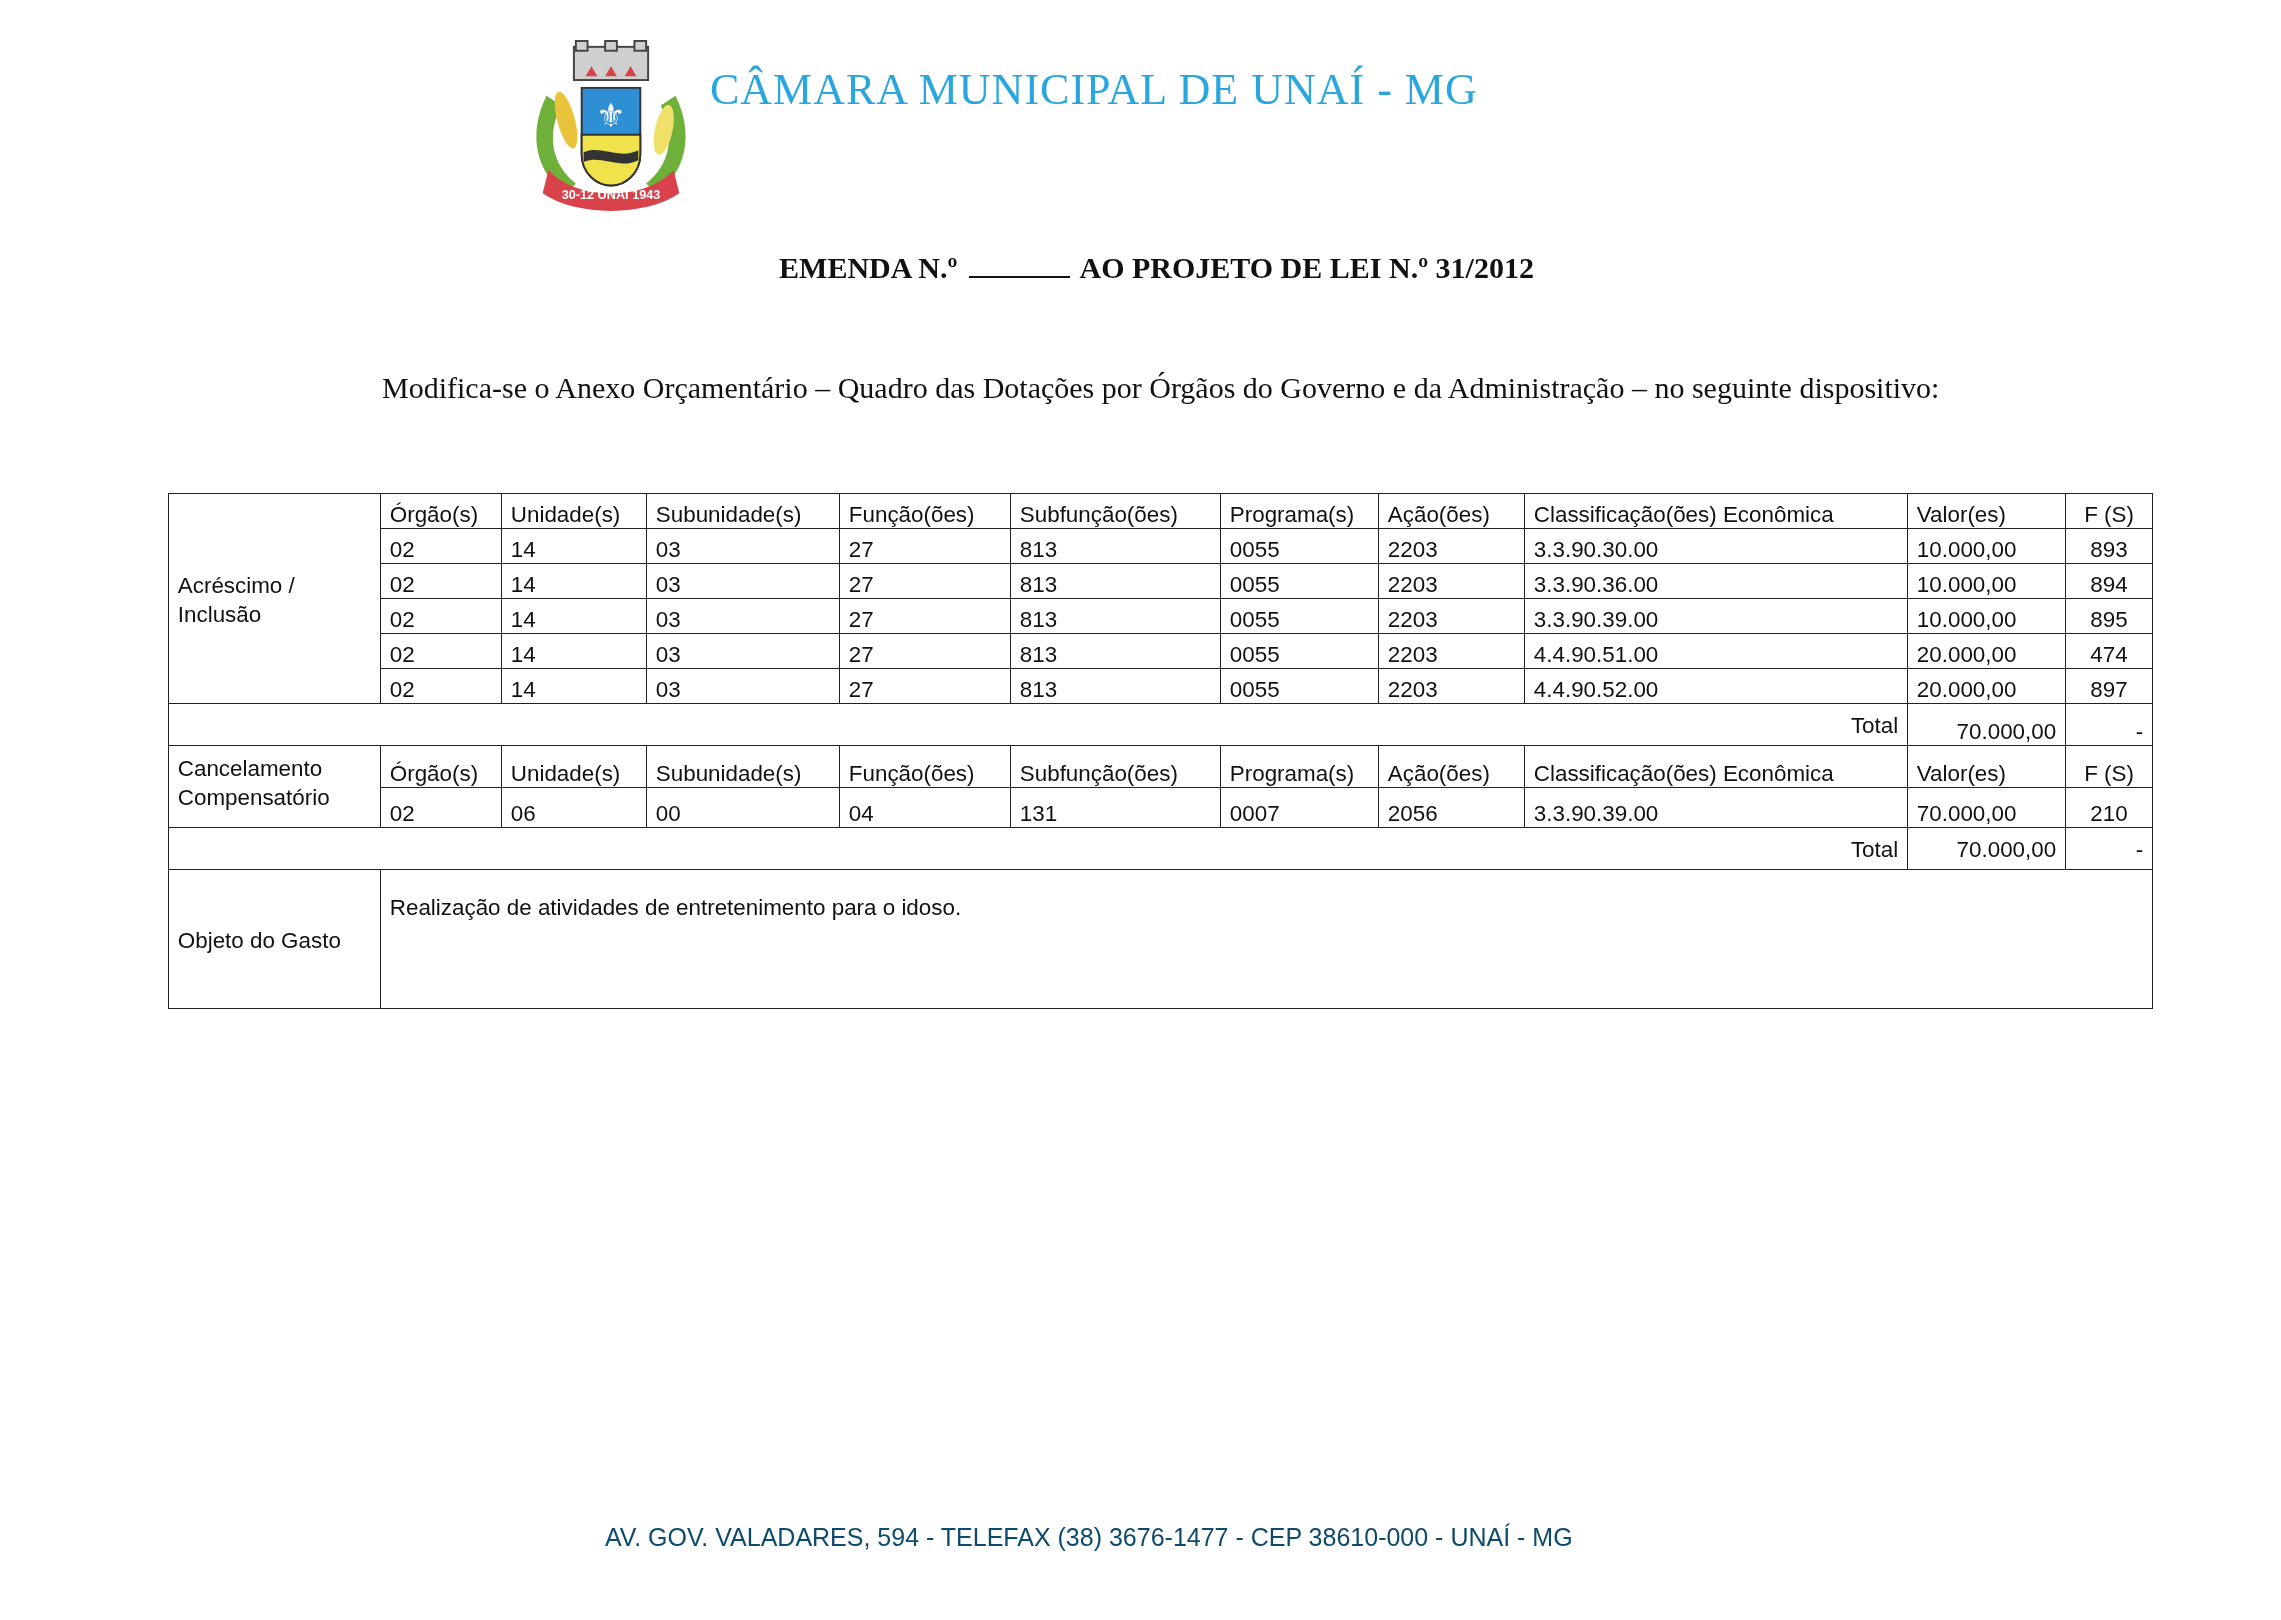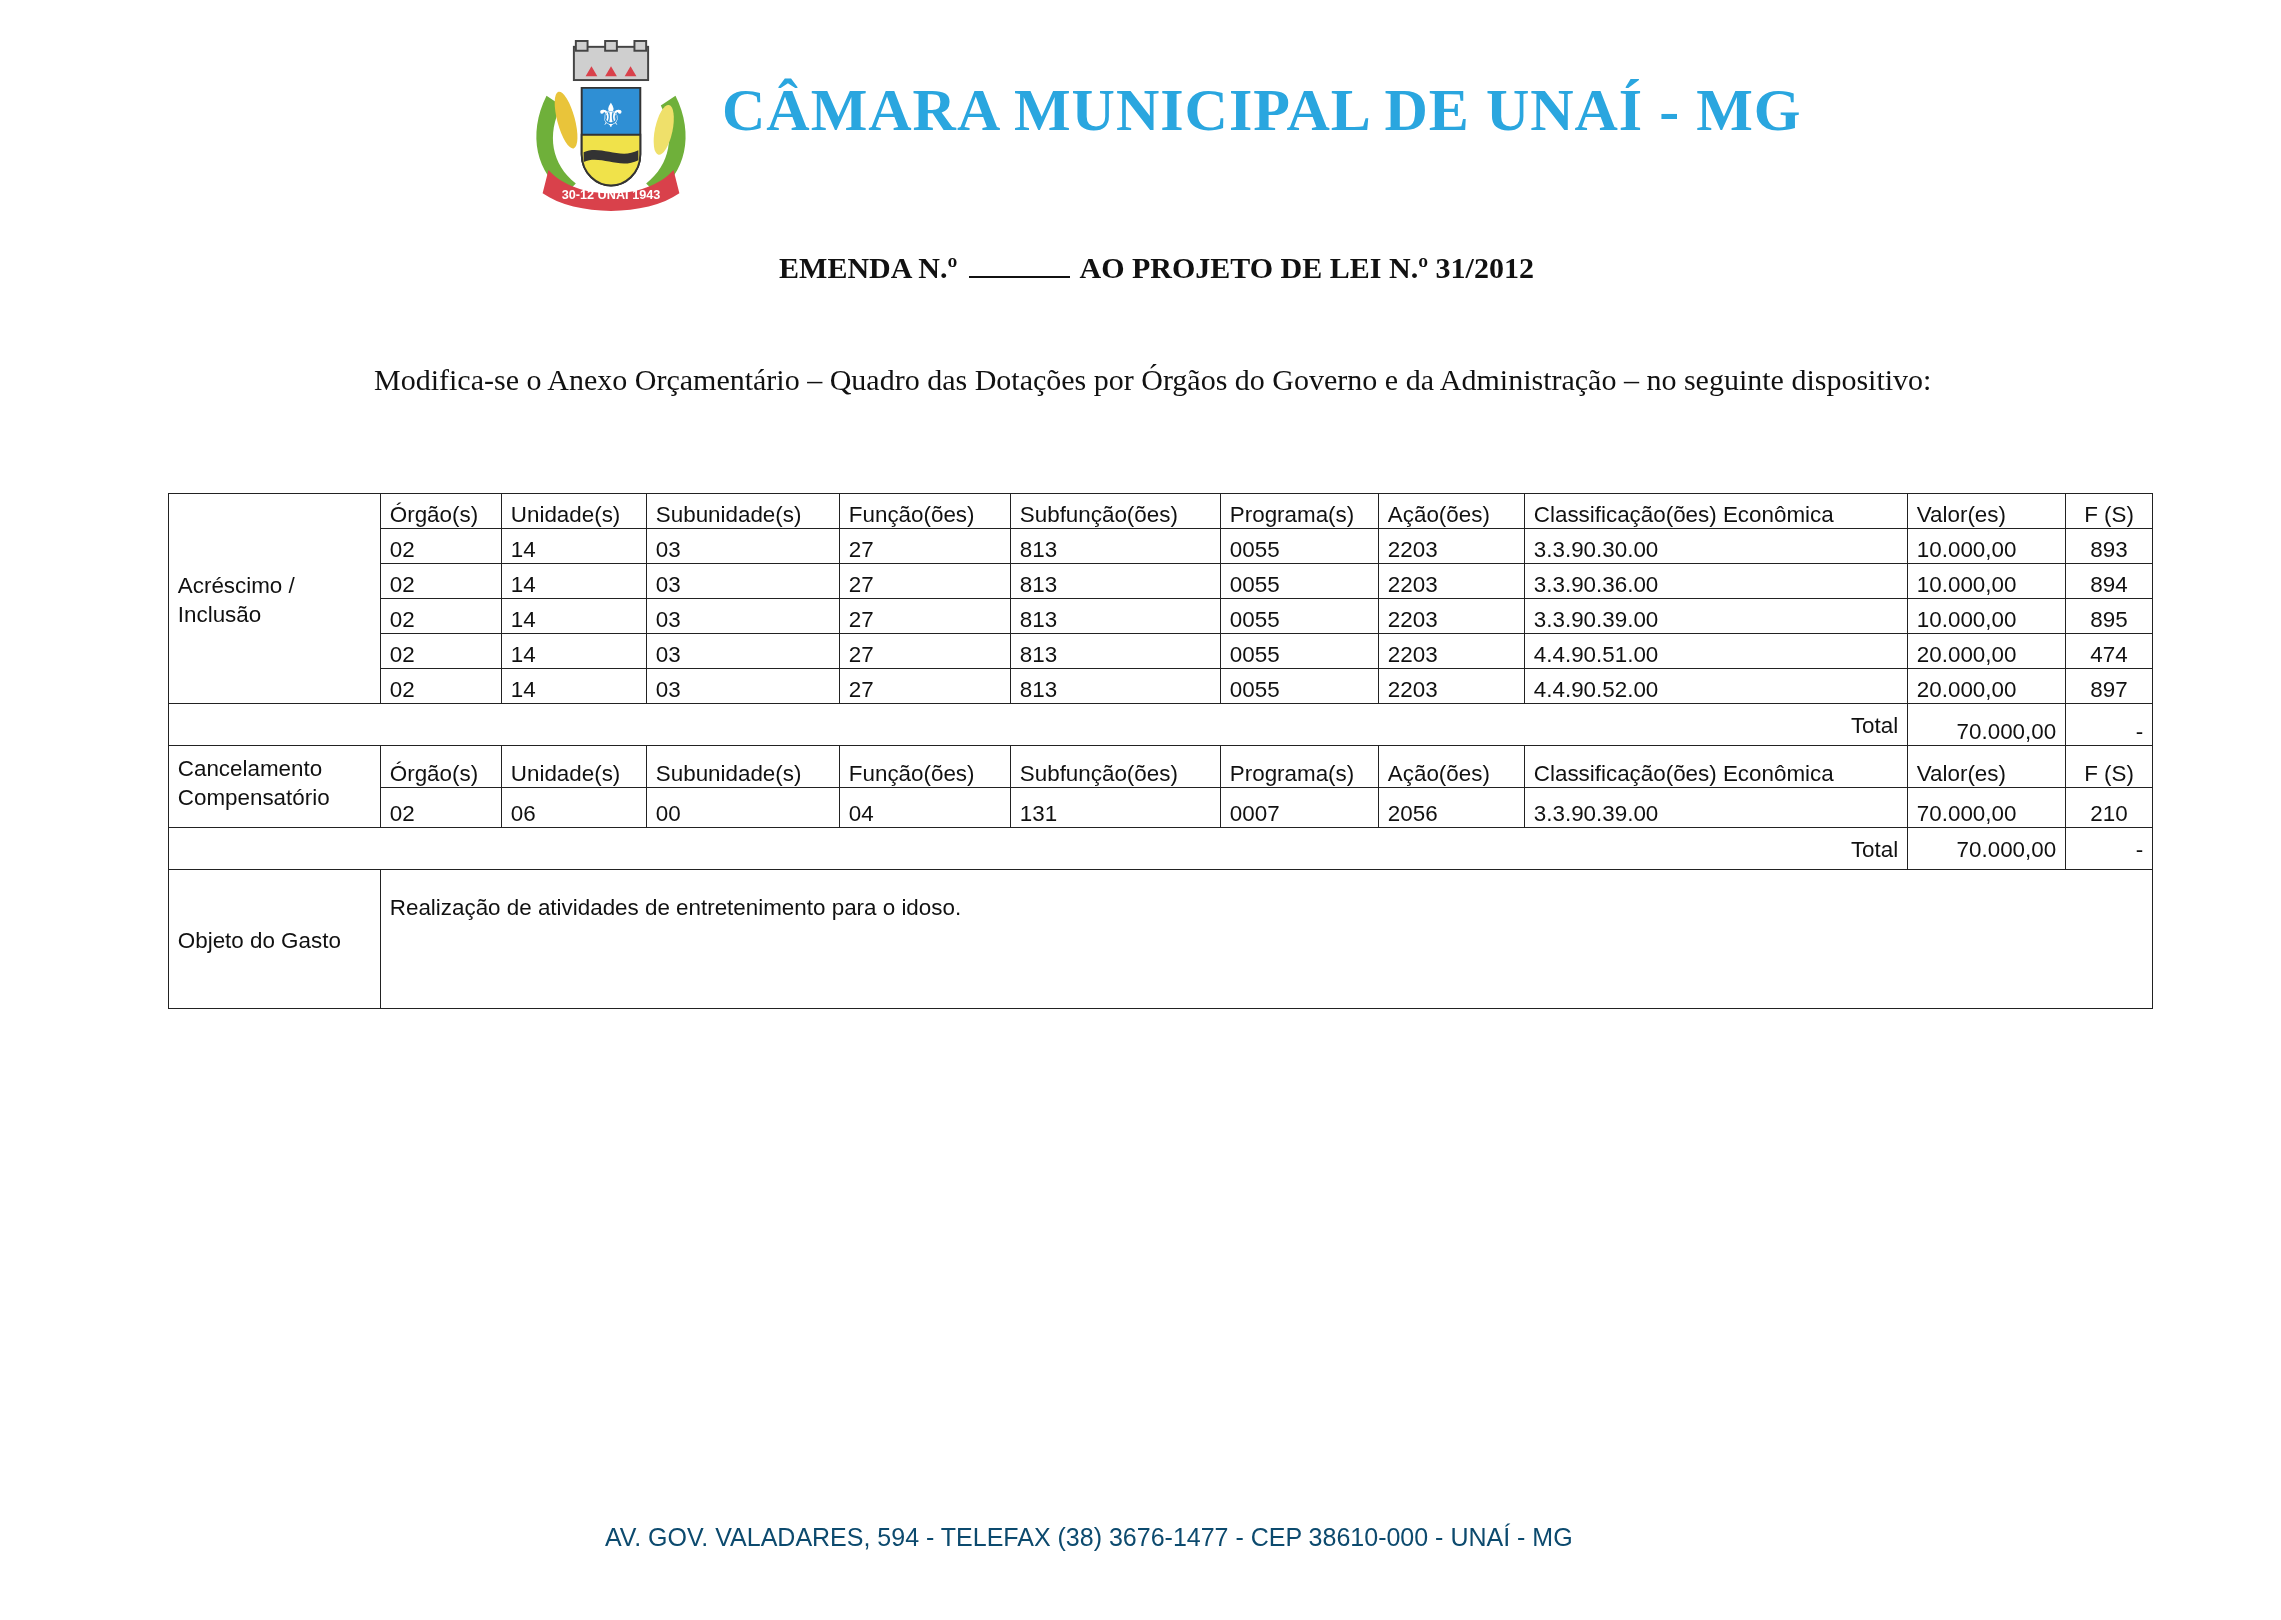--- a/index.html
+++ b/index.html
@@ -2,35 +2,35 @@
 <html><head>
 <meta charset="utf-8">
 <style>
   html, body { margin: 0; padding: 0; background: #ffffff; }
   body { width: 2281px; height: 1621px; position: relative; overflow: hidden; }
   .abs { position: absolute; }
 
   
   #crest { left: 527px; top: 37px; width: 168px; height: 174px; }
   #org-title {
-    left: 710px; top: 68px; margin: 12px;
-    font-family: "Liberation Serif", serif; font-weight: bold;
-    font-size: 60px; color: #2aa6df; letter-spacing: 1px; white-space: nowrap;
+    left: 710px; top: 68px; margin: 0;
+    font-family: "Liberation Serif", serif; font-weight: normal;
+    font-size: 44px; color: #2aa6df; letter-spacing: 1px; white-space: nowrap;
     line-height: 1;
   }
 
   #doc-title {
     left: 16px; width: 2281px; top: 249px; text-align: center; margin: 0;
     font-family: "Liberation Serif", serif; font-weight: bold; font-size: 30px;
     color: #111; white-space: pre;
   }
   #doc-title .blank { display: inline-block; width: 101px; border-bottom: 2.9px solid #111; height: 27px; vertical-align: baseline; margin: 0 3.9px; }
 
   #intro {
-    left: 374px; top: 363px; margin: 0;
+    left: 374px; top: 363px; margin: 8px;
     font-family: "Liberation Serif", serif; font-size: 30px; color: #111; white-space: nowrap;
   }
 
   
   #amend-table {
     position: absolute; left: 168px; top: 493px;
     border-collapse: collapse;
     font-family: "Liberation Sans", sans-serif; font-size: 22.4px; color: #111;
     table-layout: fixed;
   }

